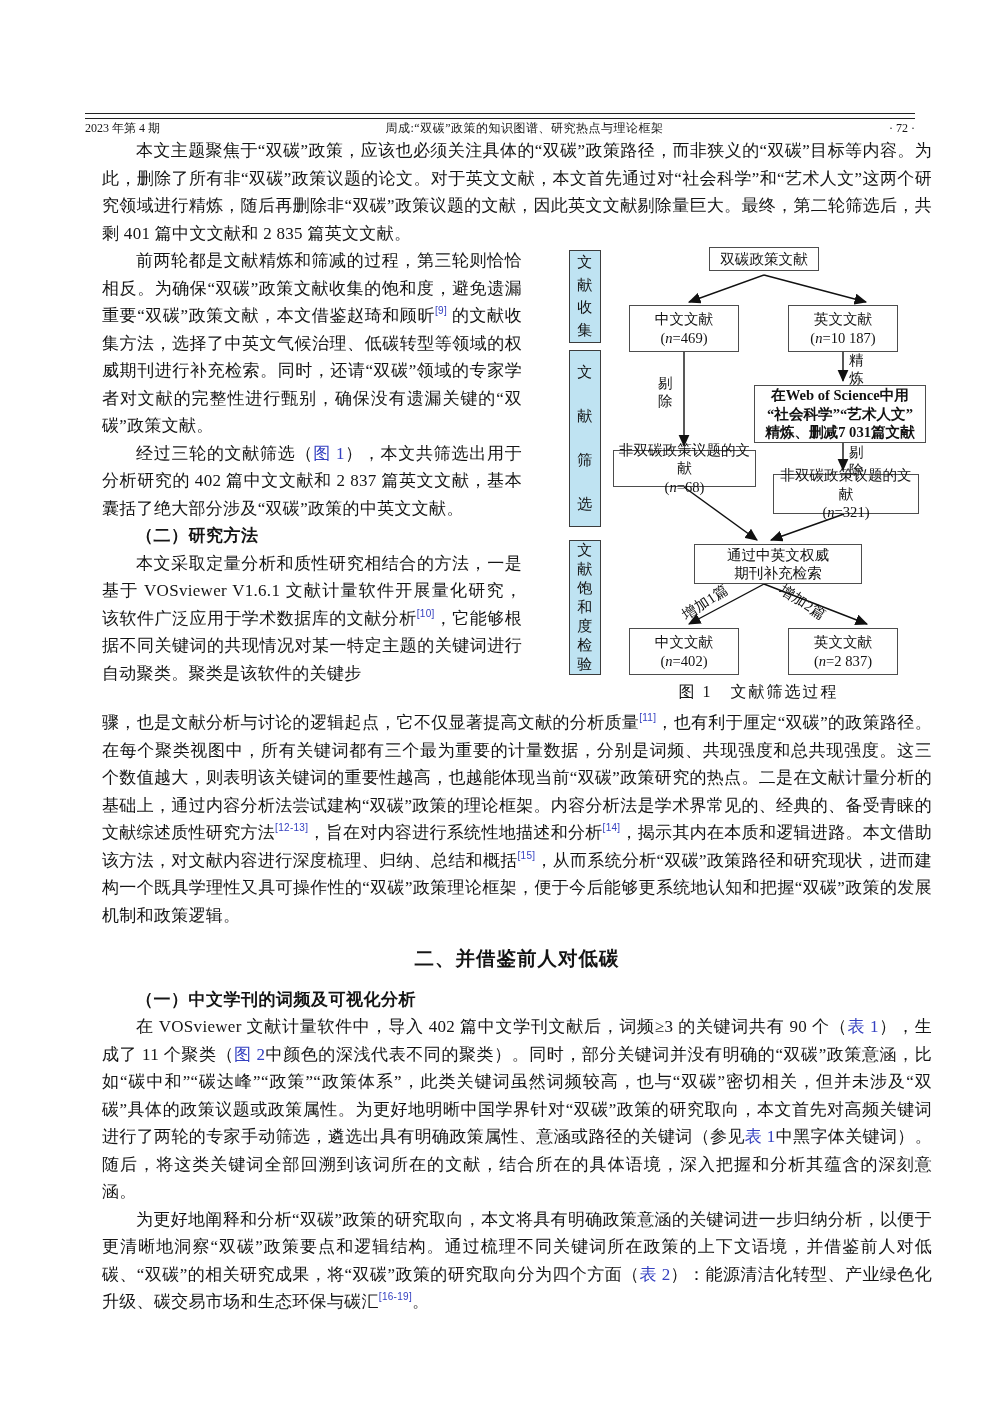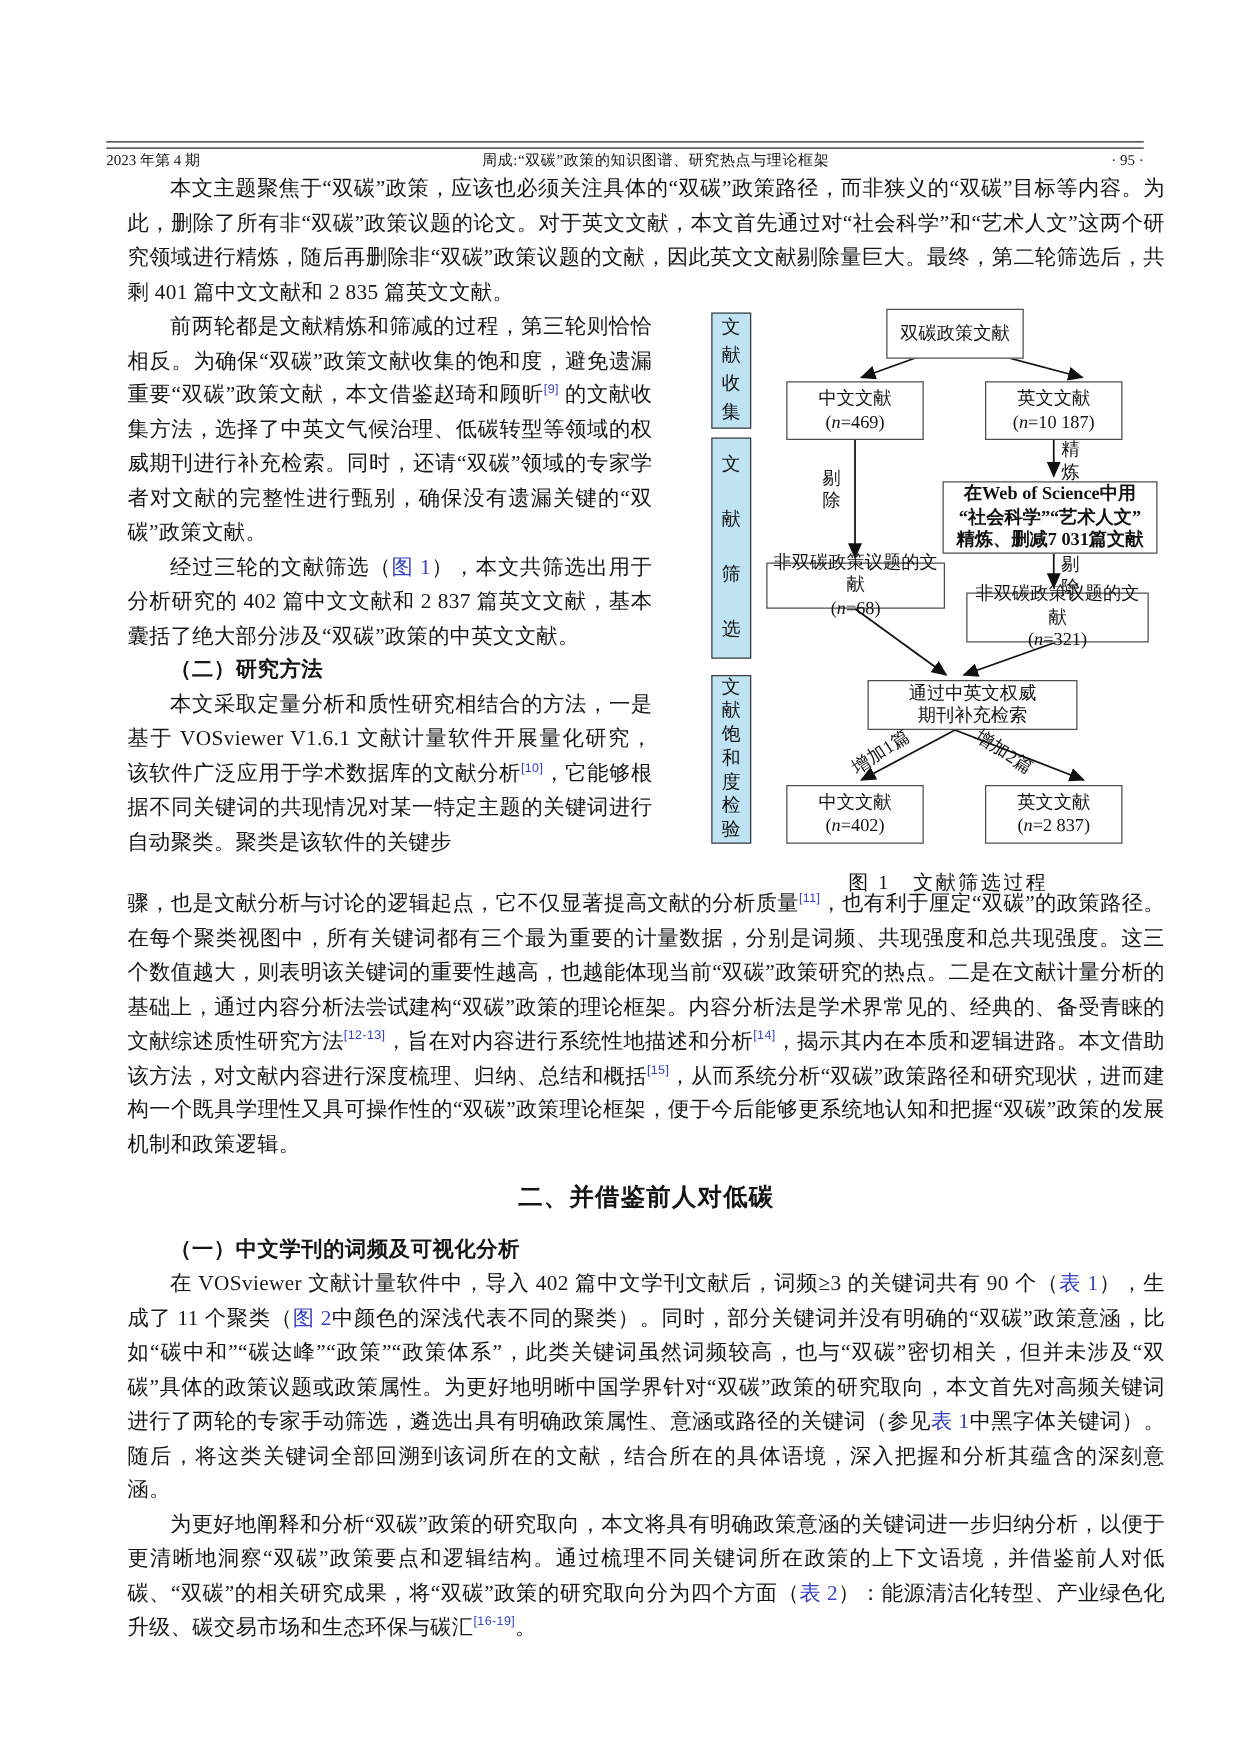--- a/index.html
+++ b/index.html
@@ -60,33 +60,33 @@
   .fnode {
     position:absolute; background:#fff; border:1.6px solid #4d4d4d;
     display:flex; flex-direction:column; justify-content:center;
     align-items:center; font-size:14.6px; line-height:18.5px; color:#111;
     text-align:center; letter-spacing:0;
   }
   .elabel { position:absolute; font-size:14.5px; color:#111; line-height:18px;
             text-align:center; white-space:nowrap; }
   .elabel.rot { transform-origin:center center; }
   .fig-caption {
-    position:absolute; top:446px; left:0; width:395px; text-align:center;
+    position:absolute; top:431px; left:0; width:395px; text-align:center;
     font-size:16px; letter-spacing:2px; color:#111;
   }
 </style>
 </head>
 <body>
 
 <div class="page">
 
   <div class="hdr">
     <span>2023 年第 4 期</span>
     <span class="hdr-title">周成:“双碳”政策的知识图谱、研究热点与理论框架</span>
-    <span>· 95 ·</span>
+    <span>· 72 ·</span>
   </div>
   <div class="hdr-rule"></div>
 
   <div class="content">
 
     <p class="para"><span>本文主题聚焦于“双碳”政策，应该也必须关注具体的“双碳”政策路径，而非狭义的“双碳”目标等内容。为此，删除了所有非“双碳”政策议题的论文。对于英文文献，本文首先通过对“社会科学”和“艺术人文”这两个研究领域进行精炼，随后再删除非“双碳”政策议题的文献，因此英文文献剔除量巨大。最终，第二轮筛选后，共剩 401 篇中文文献和 2 835 篇英文文献。</span></p>
 
     <div class="twocol">
       <div class="col-left">
         <p class="para"><span>前两轮都是文献精炼和筛减的过程，第三轮则恰恰相反。为确保“双碳”政策文献收集的饱和度，避免遗漏重要“双碳”政策文献，本文借鉴赵琦和顾昕</span><sup class="cite">[9]</sup><span> 的文献收集方法，选择了中英文气候治理、低碳转型等领域的权威期刊进行补充检索。同时，还请“双碳”领域的专家学者对文献的完整性进行甄别，确保没有遗漏关键的“双碳”政策文献。</span></p>
@@ -129,21 +129,21 @@
             </div>
             <div class="stage" style="left: 8px; top: 293px; width: 32px; height: 135px; background: rgb(191, 227, 242);">
               <span>文</span>
               <span>献</span>
               <span>饱</span>
               <span>和</span>
               <span>度</span>
               <span>检</span>
               <span>验</span>
             </div>
-            <div class="fnode" style="left: 148px; top: 0px; width: 110px; height: 40px;">
+            <div class="fnode" style="left: 148px; top: 0px; width: 110px; height: 24px;">
               <div>双碳政策文献</div>
             </div>
             <div class="fnode" style="left: 68px; top: 58px; width: 110px; height: 47px;">
               <div>中文文献</div>
               <div>(<i>n</i>=469)</div>
             </div>
             <div class="fnode" style="left: 227px; top: 58px; width: 110px; height: 47px;">
               <div>英文文献</div>
               <div>(<i>n</i>=10 187)</div>
             </div>

